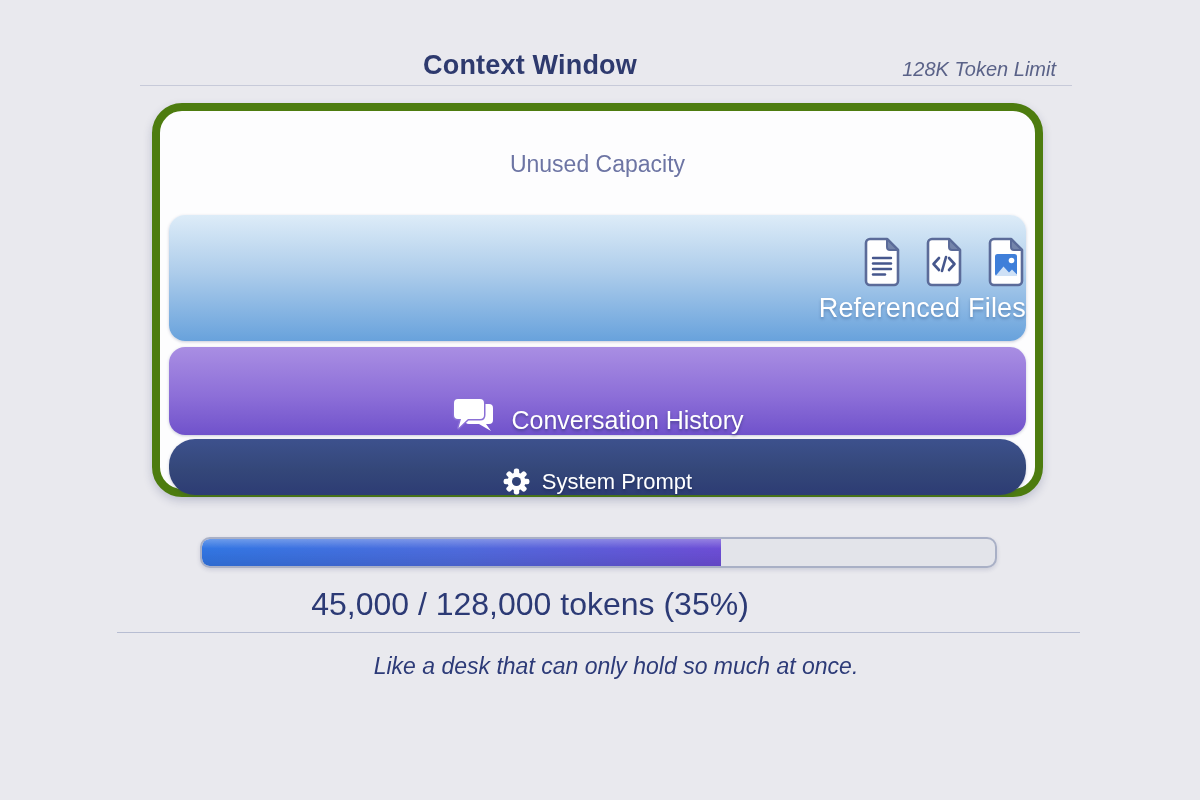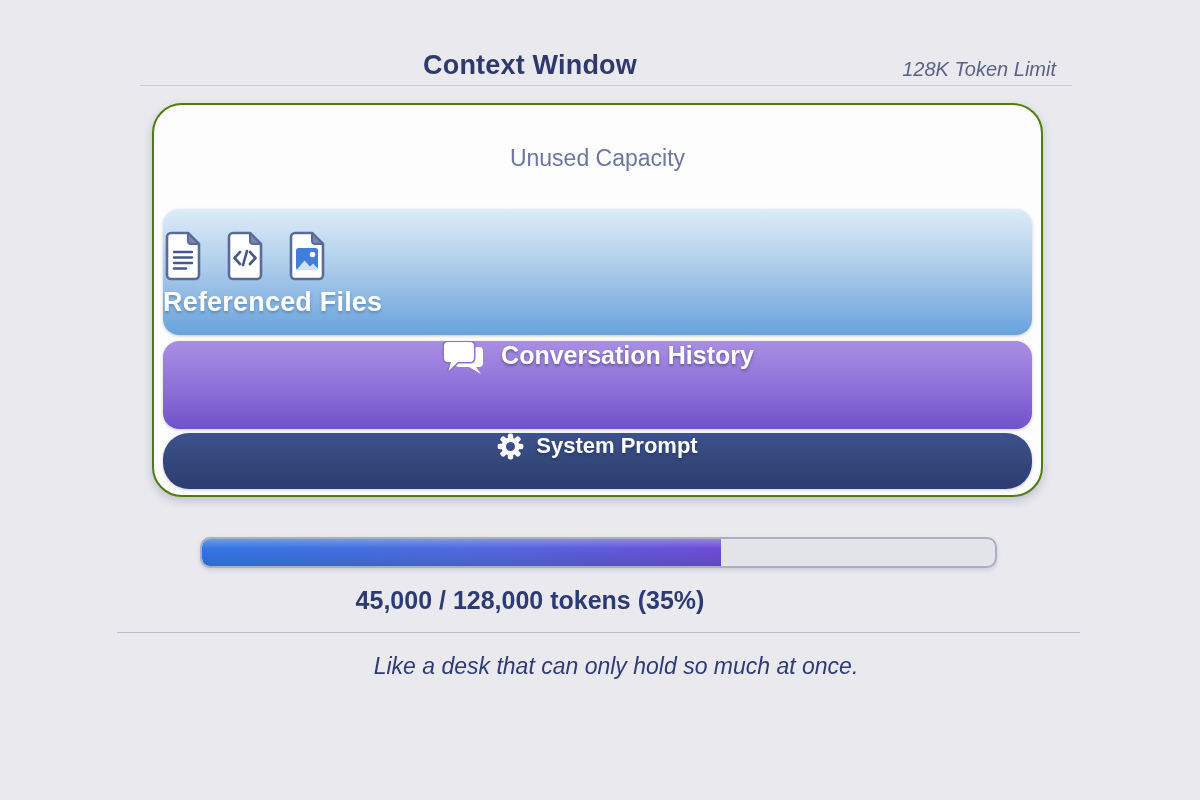--- a/index.html
+++ b/index.html
@@ -24,33 +24,33 @@
   }
   .divider-top {
     position:absolute; top:85px; left:140px; width:932px; height:1px;
     background:#c7cad9;
   }
 
   
   .context-box {
     position:absolute; left:152px; top:103px; width:891px; height:394px;
     background:#fdfdfe;
-    border:2px solid #4d7c0f;
+    border:8px solid #4d7c0f;
     border-radius:30px;
     box-shadow:0 4px 10px rgba(40,50,100,0.22);
   }
   .unused-label {
     position:absolute; top:40px; left:0; width:100%;
     text-align:center; font-size:23px; color:#6d75a4;
   }
   .section {
     position:absolute; left:9px; right:9px;
     border-radius:16px;
-    display:flex; align-items:flex-start; justify-content:center;
-    color:#ffffff; font-weight:bold;
+    display:flex; align-items:flex-end; justify-content:center;
+    color:#ffffff; font-weight:normal;
     box-shadow:0 1px 3px rgba(40,50,100,0.25);
   }
   .section-files {
     top:104px; height:126px;
     background:linear-gradient(180deg, #ddecf8 0%, #aecdeb 45%, #68a2dc 100%);
     flex-direction:column; gap:6px; padding-top:4px;
   }
   .section-conversation {
     top:236px; height:88px;
     background:linear-gradient(180deg, #a98ee3 0%, #8d6fd8 55%, #7052cb 100%);
@@ -84,21 +84,21 @@
   }
   .progress-fill {
     height:100%;
     background:
       linear-gradient(180deg, rgba(255,255,255,0.28) 0%, rgba(255,255,255,0) 35%, rgba(0,0,30,0.10) 100%),
       linear-gradient(90deg, #3276e3 0%, #4f6bdd 50%, #6d4ed6 100%);
     border-radius:7px 0 0 7px;
   }
   .token-count {
     position:absolute; top:586px; left:0; width:1060px;
-    text-align:center; font-size:25px; font-weight:bold; color:#2c3a75;
+    text-align:center; font-size:32px; font-weight:normal; color:#2c3a75;
   }
 
   
   .divider-bottom {
     position:absolute; top:632px; left:117px; width:963px; height:1px;
     background:#b7bdd2;
   }
   .caption {
     position:absolute; top:653px; left:16px; width:1200px;
     text-align:center; font-size:23px; font-style:italic; color:#2d3b78;

